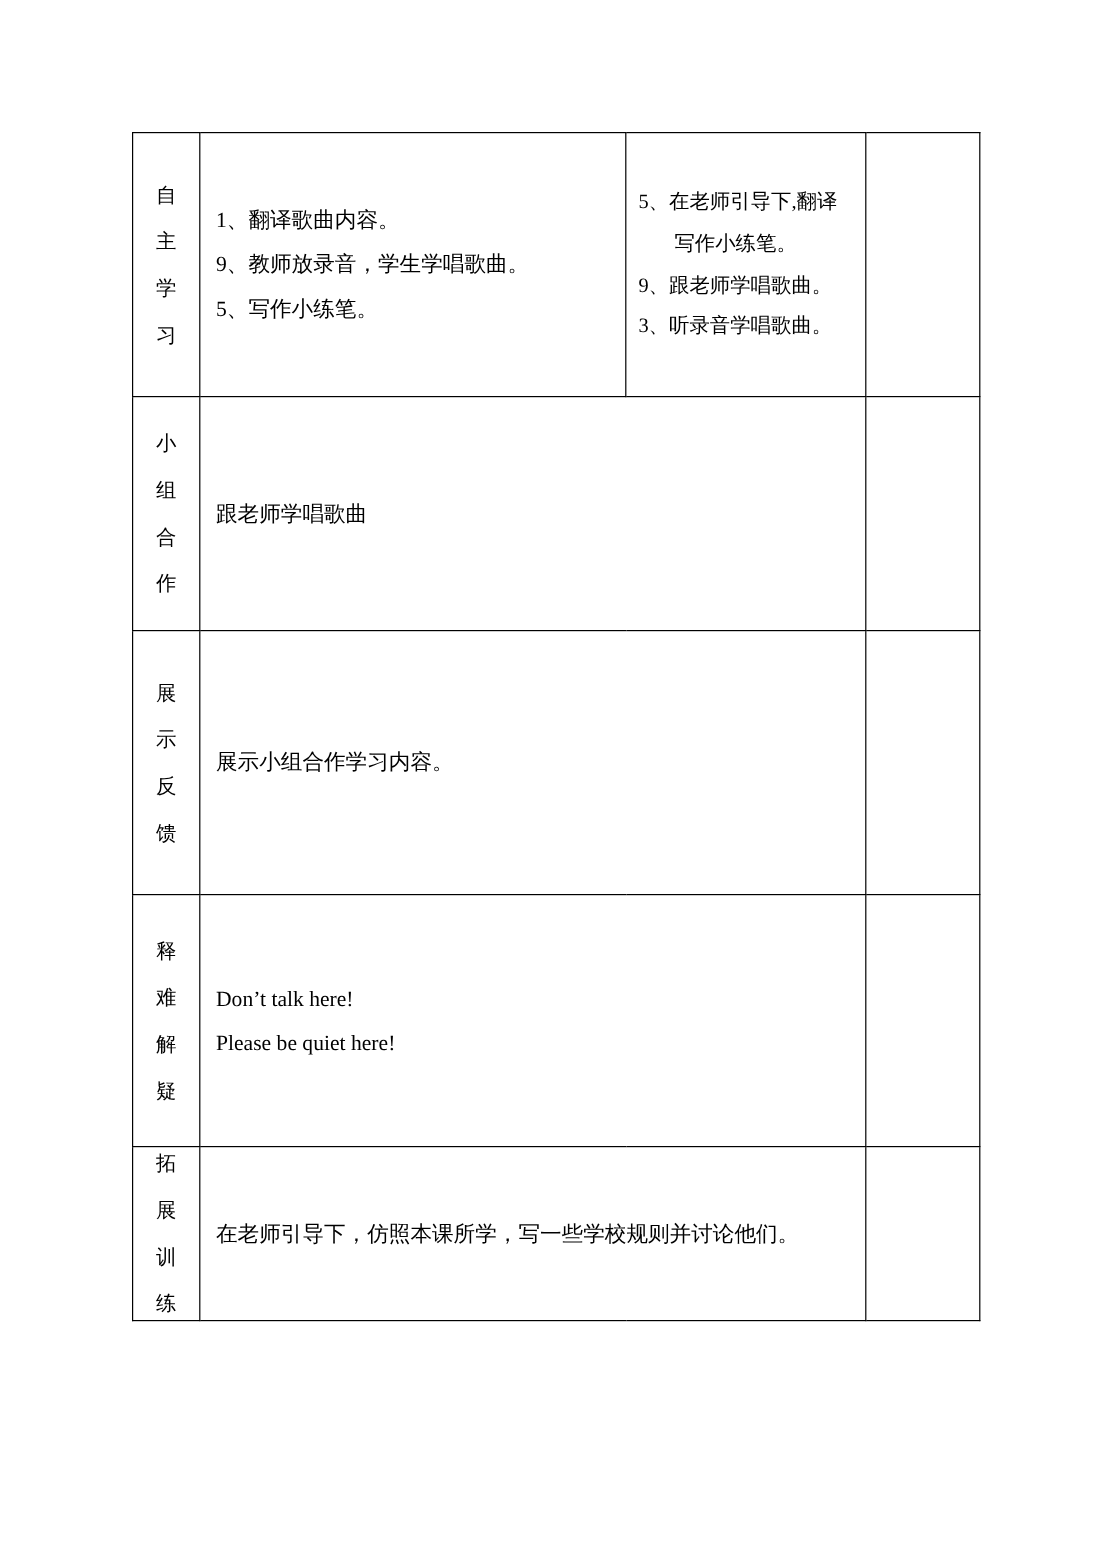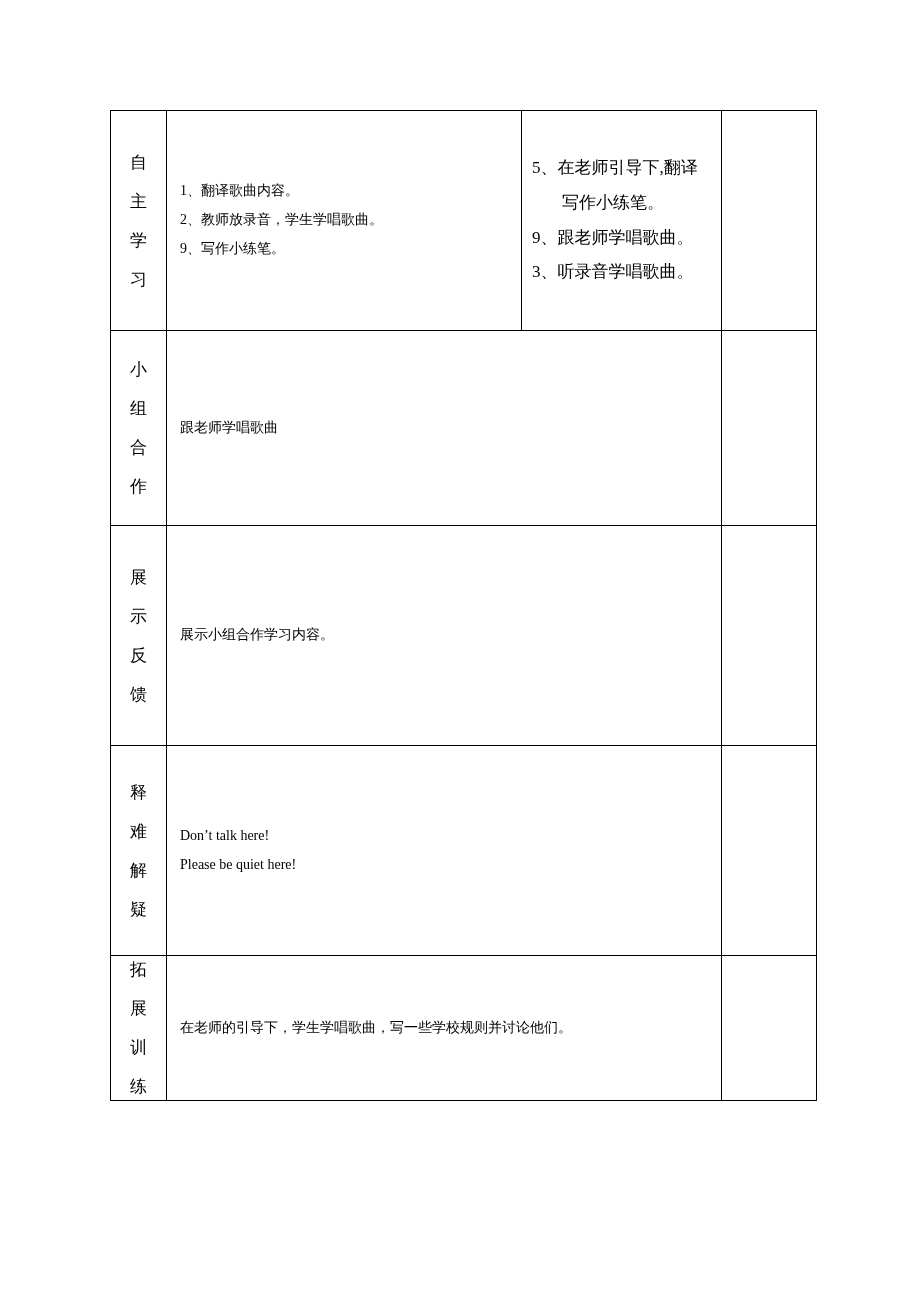--- a/index.html
+++ b/index.html
@@ -42,21 +42,21 @@
     display: flex;
     flex-direction: column;
     align-items: center;
     justify-content: center;
     gap: 22px;
     font-size: 17px;
     line-height: 1;
   }
   .content-cell {
     padding: 8px 10px 8px 13px;
-    font-size: 14px;
+    font-size: 18px;
   }
   .lines { line-height: 2.05; }
   .student-cell { font-size: 17px; padding-left: 10px; }
   .hang { padding-left: 30px; }
   .notes-cell { background: #ffffff; }
   .line { white-space: nowrap; overflow: hidden; }
 </style>
 </head>
 <body>
 
@@ -75,22 +75,22 @@
           <div class="vlabel">
             <span class="label-char">自</span>
             <span class="label-char">主</span>
             <span class="label-char">学</span>
             <span class="label-char">习</span>
           </div>
         </td>
         <td class="content-cell teacher-cell">
           <div class="lines">
             <div class="line">1、翻译歌曲内容。</div>
-            <div class="line">2、教师放录音，学生学唱歌曲。</div>
-            <div class="line">9、写作小练笔。</div>
+            <div class="line">9、教师放录音，学生学唱歌曲。</div>
+            <div class="line">5、写作小练笔。</div>
           </div>
         </td>
         <td class="content-cell student-cell">
           <div class="lines">
             <div class="line">5、在老师引导下,翻译</div>
             <div class="line hang">写作小练笔。</div>
             <div class="line">9、跟老师学唱歌曲。</div>
             <div class="line">3、听录音学唱歌曲。</div>
           </div>
         </td>
@@ -153,20 +153,20 @@
         <td class="label-cell">
           <div class="vlabel">
             <span class="label-char">拓</span>
             <span class="label-char">展</span>
             <span class="label-char">训</span>
             <span class="label-char">练</span>
           </div>
         </td>
         <td class="content-cell" colspan="2">
           <div class="lines">
-            <div class="line">在老师的引导下，学生学唱歌曲，写一些学校规则并讨论他们。</div>
+            <div class="line">在老师引导下，仿照本课所学，写一些学校规则并讨论他们。</div>
           </div>
         </td>
         <td class="notes-cell"></td>
       </tr>
     </tbody>
   </table>
 </div>
 
 </body></html>

